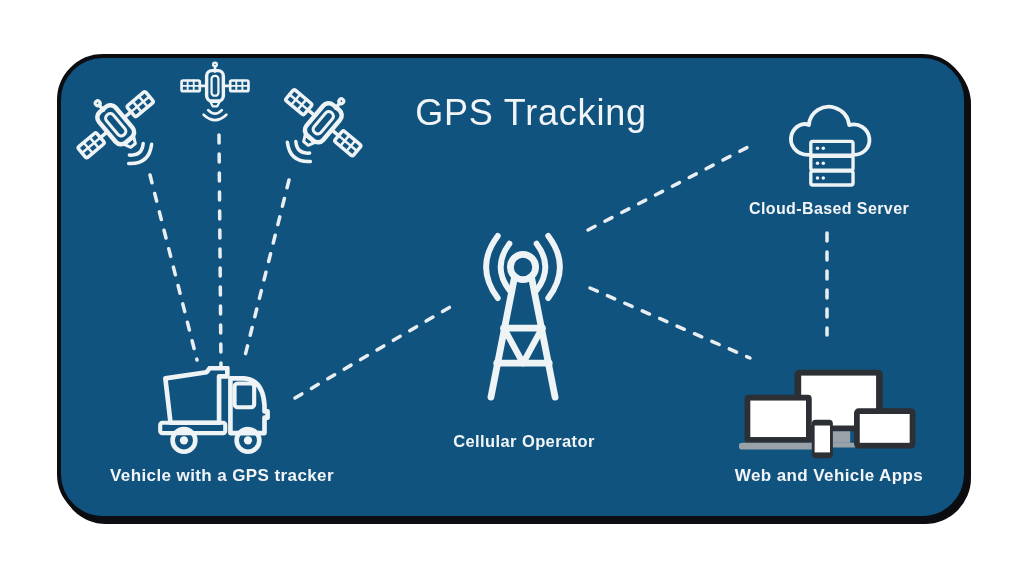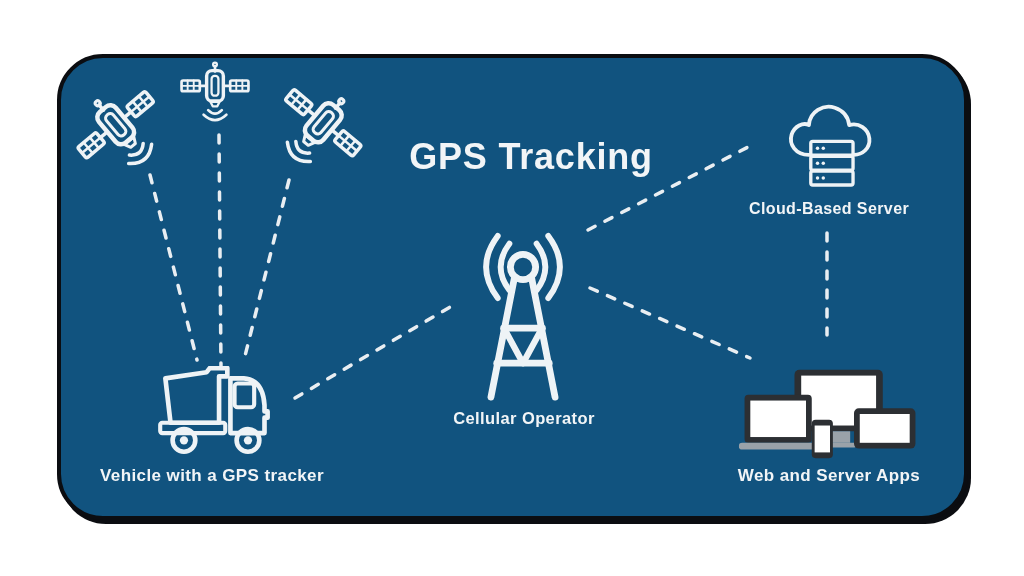--- a/index.html
+++ b/index.html
@@ -22,23 +22,22 @@
   .icon svg{width:100%;height:100%;display:block;overflow:visible;}
   .rot-l{transform:rotate(-40deg);}
   .rot-r{transform:rotate(40deg);}
   .lbl{
     position:absolute;transform:translateX(-50%);
     color:var(--text,#f2f5f7);font-weight:700;font-size:17px;letter-spacing:.4px;
     white-space:nowrap;text-align:center;
   }
   .title{
     position:absolute;transform:translateX(-50%);
-    color:var(--text,#f2f5f7);font-weight:700;font-size:36px;letter-spacing:.8px;
+    color:var(--text,#f2f5f7);font-weight:400;font-size:36px;letter-spacing:.8px;
     white-space:nowrap;
-    margin-top:44px;
   }
   
   .st{stroke:var(--icon_stroke,#eef3f6);fill:none;stroke-linecap:round;stroke-linejoin:round;}
   .fi{fill:var(--icon_stroke,#eef3f6);stroke:none;}
   .fbg{fill:var(--panel,#11537f);}
   .fdark{fill:var(--frame_dark,#2c2f33);stroke:none;}
   .fgray{fill:var(--device_gray,#9aa2a9);stroke:none;}
   .fwhite{fill:var(--screen,#ffffff);stroke:none;}
   .defs{position:absolute;width:0;height:0;overflow:hidden;}
 </style>
@@ -148,36 +147,36 @@
     <svg viewBox="0 0 100 100">
         <use href="#sym-sat"></use>
       </svg>
   </div>
 
   <div class="icon" style="left:155px;top:366px;width:124px;height:95px;">
     <svg viewBox="0 0 120 92">
         <use href="#sym-truck"></use>
       </svg>
   </div>
-  <div class="lbl" style="left:212px;top:466px;">Vehicle with a GPS tracker</div>
+  <div class="lbl" style="left:222px;top:466px;">Vehicle with a GPS tracker</div>
 
   <div class="icon" style="left:444px;top:232px;width:158px;height:170px;">
     <svg viewBox="0 0 160 175">
         <use href="#sym-tower"></use>
       </svg>
   </div>
-  <div class="lbl" style="left:524px;top:409px;font-size:16.5px;">Cellular Operator</div>
+  <div class="lbl" style="left:524px;top:432px;font-size:16.5px;">Cellular Operator</div>
 
   <div class="icon" style="left:782px;top:97px;width:96px;height:106px;">
     <svg viewBox="0 0 100 110">
         <use href="#sym-cloud"></use>
       </svg>
   </div>
   <div class="lbl" style="left:829px;top:200px;font-size:16px;">Cloud-Based Server</div>
 
   <div class="icon" style="left:737px;top:366px;width:186px;height:96px;">
     <svg viewBox="0 0 190 100">
         <use href="#sym-devices"></use>
       </svg>
   </div>
-  <div class="lbl" style="left:829px;top:466px;">Web and Server Apps</div>
+  <div class="lbl" style="left:829px;top:466px;">Web and Vehicle Apps</div>
 
 </div>
 
 </body></html>

